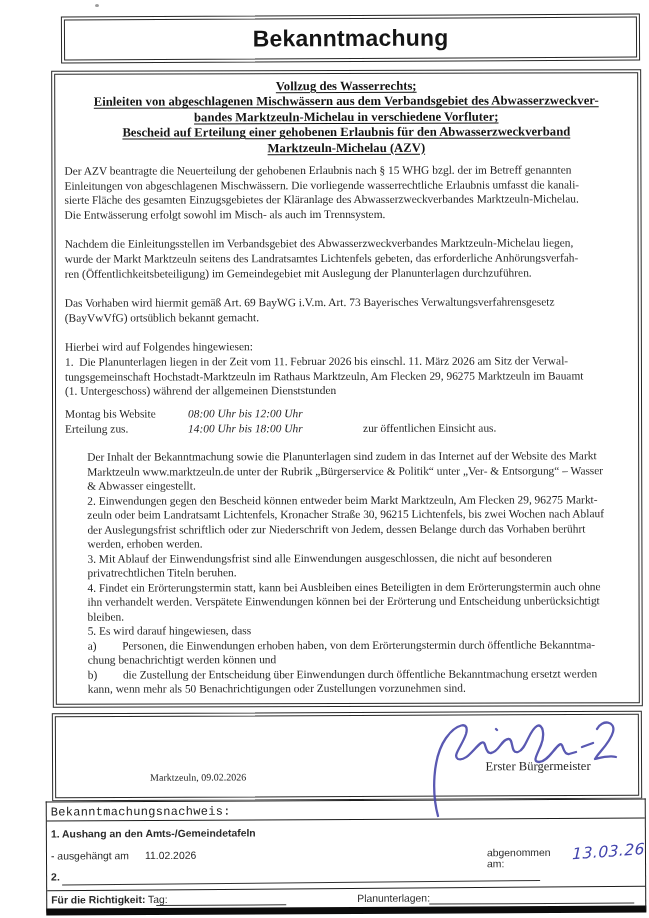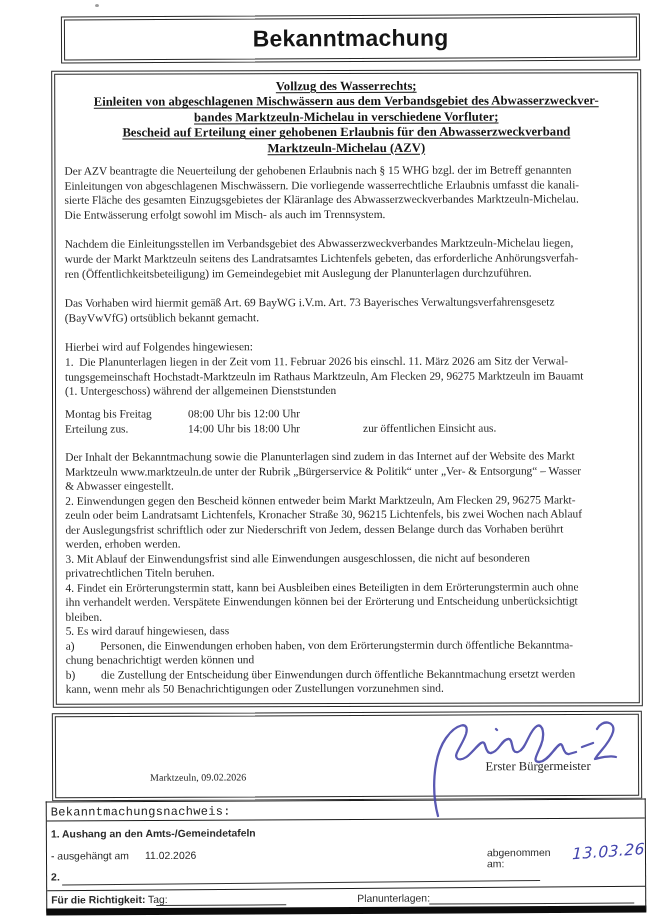--- a/index.html
+++ b/index.html
@@ -40,24 +40,24 @@
     font-weight:bold; font-size:12.7px; line-height:15.4px;
     text-align:center; white-space:pre-line;
     text-decoration:underline; text-underline-offset:2px;
     color:#141414;
   }
   .para {
     white-space:pre; font-size:11.4px; line-height:14.6px; margin:0;
   }
   .p1 { margin-top:7px; }
   .p2, .p3, .p4 { margin-top:15px; }
-  .p5 { margin-top:14px; line-height:14.5px; }
+  .p5 { margin-top:14px; line-height:14.5px;margin-left:22px; }
   .schedule { margin-top:8px; font-size:11.4px; line-height:14.8px; }
   .sched-row .c1 { display:inline-block; width:123px; }
-  .sched-row .c2 { display:inline-block; width:175px; }
+  .sched-row .c2 { display:inline-block; width:175px;font-style:italic; }
 
   
   .sign-box {
     position:absolute; left:52px; top:712px; width:590px; height:88px;
     border:4px double #282828; box-sizing:border-box;
     transform:rotate(-0.25deg);
     background:#fff;
   }
   .place-date { position:absolute; left:94px; top:55px; font-size:10px; }
   .signer {
@@ -127,21 +127,21 @@
 wurde der Markt Marktzeuln seitens des Landratsamtes Lichtenfels gebeten, das erforderliche Anhörungsverfah-
 ren (Öffentlichkeitsbeteiligung) im Gemeindegebiet mit Auslegung der Planunterlagen durchzuführen.</div>
   <div class="para p3">Das Vorhaben wird hiermit gemäß Art. 69 BayWG i.V.m. Art. 73 Bayerisches Verwaltungsverfahrensgesetz
 (BayVwVfG) ortsüblich bekannt gemacht.</div>
   <div class="para p4">Hierbei wird auf Folgendes hingewiesen:
 1.  Die Planunterlagen liegen in der Zeit vom 11. Februar 2026 bis einschl. 11. März 2026 am Sitz der Verwal-
 tungsgemeinschaft Hochstadt-Marktzeuln im Rathaus Marktzeuln, Am Flecken 29, 96275 Marktzeuln im Bauamt
 (1. Untergeschoss) während der allgemeinen Dienststunden</div>
   <div class="schedule">
     <div class="sched-row">
-      <span class="c1">Montag bis Freitag</span><span class="c2">08:00 Uhr bis 12:00 Uhr</span><span class="c3"></span>
+      <span class="c1">Montag bis Website</span><span class="c2">08:00 Uhr bis 12:00 Uhr</span><span class="c3"></span>
     </div>
     <div class="sched-row">
       <span class="c1">Erteilung zus.</span><span class="c2">14:00 Uhr bis 18:00 Uhr</span><span class="c3">zur öffentlichen Einsicht aus.</span>
     </div>
   </div>
   <div class="para p5">Der Inhalt der Bekanntmachung sowie die Planunterlagen sind zudem in das Internet auf der Website des Markt
 Marktzeuln www.marktzeuln.de unter der Rubrik „Bürgerservice &amp; Politik“ unter „Ver- &amp; Entsorgung“ – Wasser
 &amp; Abwasser eingestellt.
 2. Einwendungen gegen den Bescheid können entweder beim Markt Marktzeuln, Am Flecken 29, 96275 Markt-
 zeuln oder beim Landratsamt Lichtenfels, Kronacher Straße 30, 96215 Lichtenfels, bis zwei Wochen nach Ablauf

